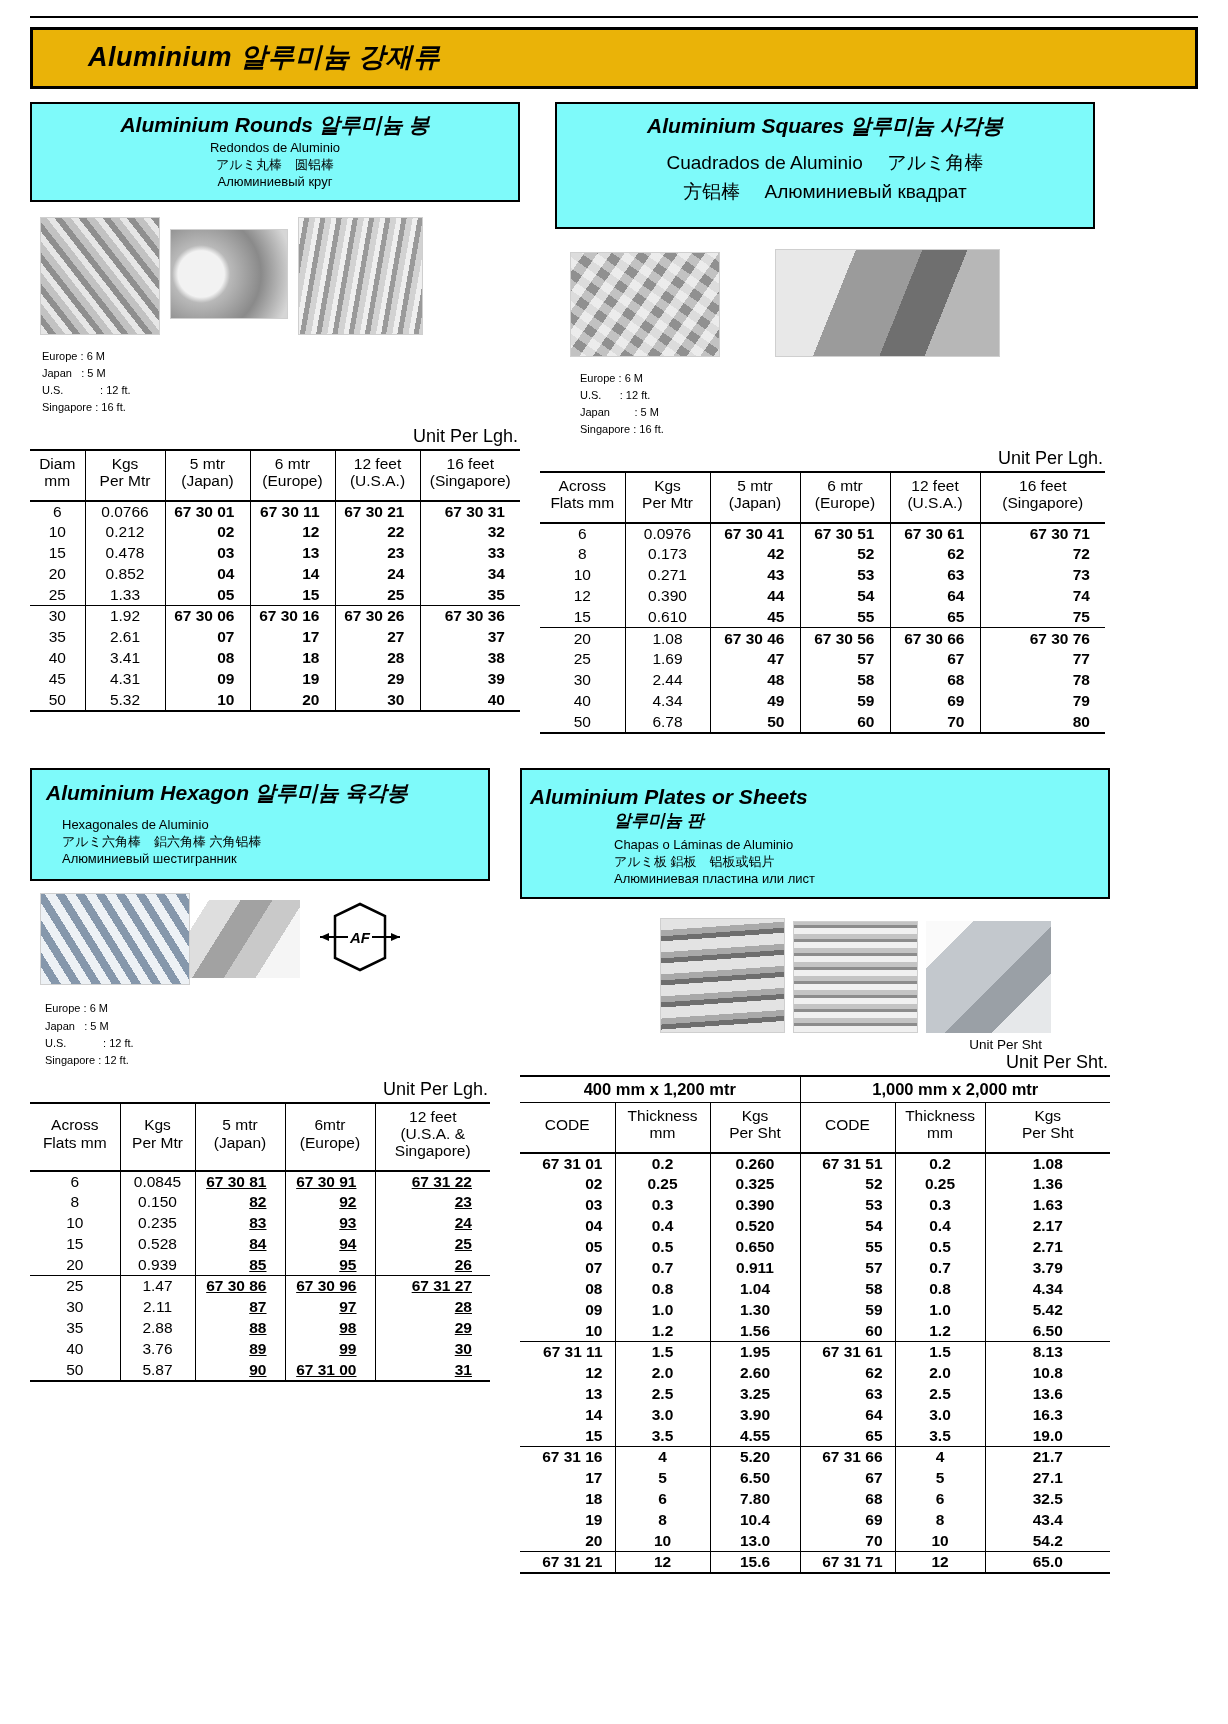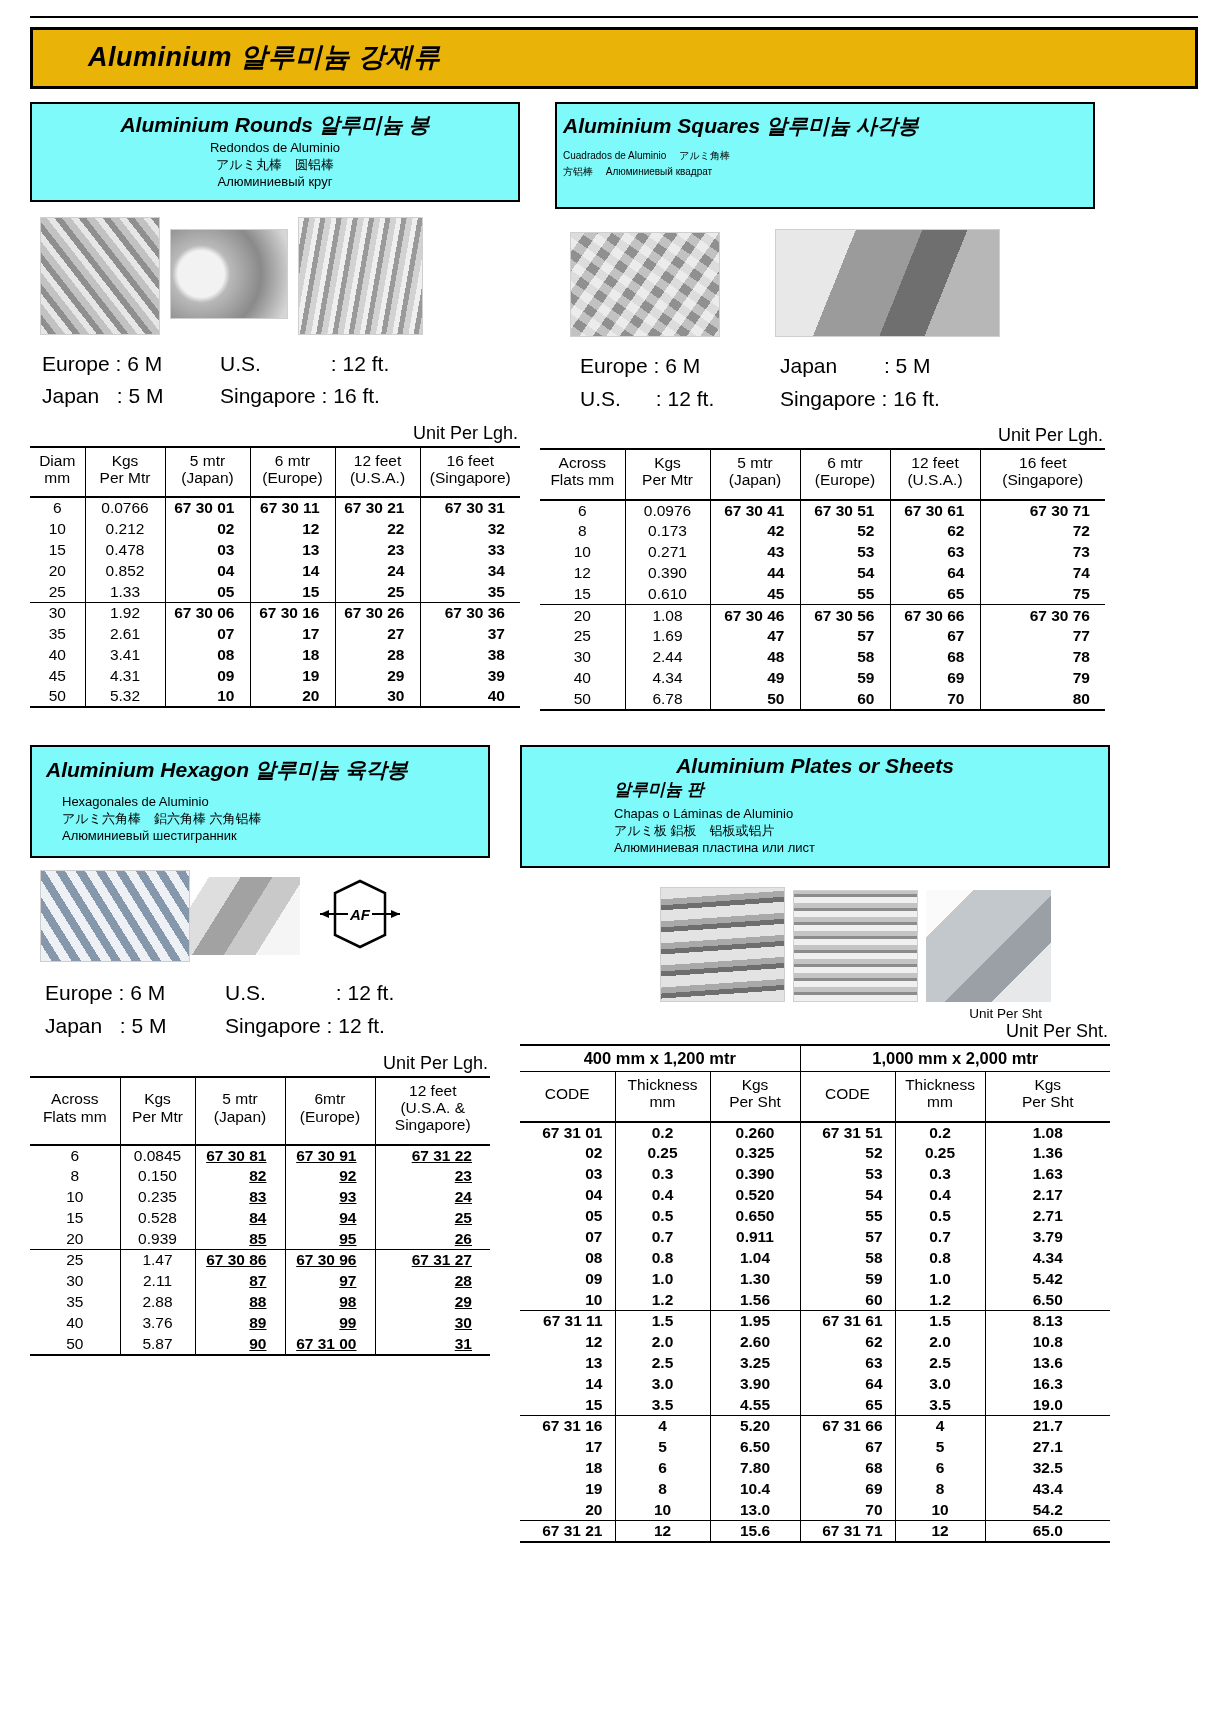--- a/index.html
+++ b/index.html
@@ -26,29 +26,29 @@
   .row1 .col-right { width:565px; }
   .row2 .col-left  { width:460px; margin-right:30px; }
   .row2 .col-right { width:590px; }
 
   
   .sec-box { border:2px solid #000; background:#7efafa; }
   .sec-title { font-size:21px; font-weight:bold; font-style:italic; }
   .sec-sub { font-size:13px; line-height:1.3; }
   .rounds-box  { padding:7px 6px 9px; text-align:center; }
   .rounds-box .sec-title { margin-bottom:1px; }
-  .squares-box { padding:8px 6px 28px; margin:0 10px 0 15px; }
+  .squares-box { padding:8px 6px 20px; text-align:center; margin:0 10px 0 15px; }
   .squares-box .sec-title { margin-bottom:8px; }
-  .squares-box .sec-sub { font-size:10px; line-height:1.55; }
+  .squares-box .sec-sub { font-size:19px; line-height:1.55; }
   .hex-box { padding:9px 8px 12px 14px; text-align:left; }
   .hex-box .sec-title { margin-bottom:10px; }
   .hex-box .sec-sub { padding-left:16px; }
   .plates-box { padding:7px 8px 10px; }
   .plates-inner { margin-left:84px; }
-  .plates-box .sec-title { text-align:center; margin-bottom:0; }
+  .plates-box .sec-title { margin-bottom:0;margin-top:8px; }
   .plates-title2 { font-size:17px; font-weight:bold; font-style:italic; margin-bottom:5px; }
 
   
   .photos { display:flex; align-items:flex-end; }
   .photo { border:1px solid #cfcfcf; }
   .rounds-photos { margin:11px 0 0 10px; gap:10px; height:122px; }
   .ph-rounds-bundle { width:120px; height:118px;
     background:repeating-linear-gradient(52deg,#e6e6e6 0 6px,#8f8f8f 6px 12px,#c2c2c2 12px 19px); }
   .ph-rounds-rod { width:118px; height:90px; align-self:center;
     background:radial-gradient(circle at 26% 50%, #f2f2f2 0 24%, #b9b9b9 30%, #8a8a8a 62%, #d6d6d6 95%); }
@@ -73,21 +73,21 @@
   .ph-plates-thick { width:125px; height:115px;
     background:
       repeating-linear-gradient(-4deg,#e3e3e3 0 11px,#6e6e6e 11px 16px,#a9a9a9 16px 22px); }
   .ph-plates-stack { width:125px; height:112px;
     background:
       repeating-linear-gradient(0deg,#f0f0f0 0 6px,#8c8c8c 6px 9px,#c4c4c4 9px 14px); }
   .ph-plates-sheet { width:125px; height:112px; border:none;
     background:linear-gradient(135deg,#fafafa 0 20%,#c3c8cd 20% 55%,#9aa0a6 55% 75%,#e6e8ea 75%); }
 
   
-  .lengths { display:flex; font-size:21px; line-height:1.55; margin-top:13px; }
+  .lengths { display:flex; font-size:11px; line-height:1.55; margin-top:13px;flex-direction:column; }
   .len-line { white-space:pre; }
   .rounds-lengths { padding-left:12px; }
   .rounds-lengths .len-col1 { width:178px; }
   .squares-lengths { padding-left:40px; }
   .squares-lengths .len-col1 { width:200px; }
   .hex-lengths { padding-left:15px; }
   .hex-lengths .len-col1 { width:180px; }
 
   
   .unit-label { font-size:18px; text-align:right; margin:10px 2px 2px; }

